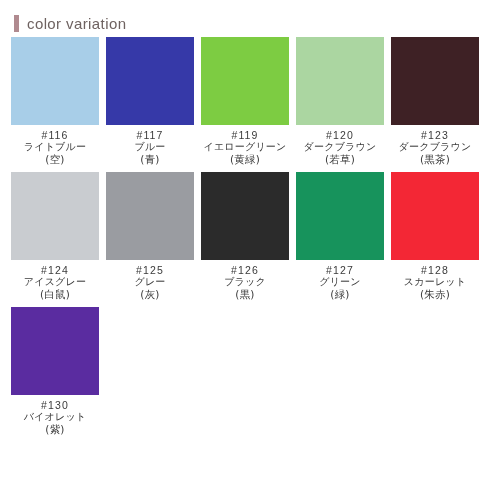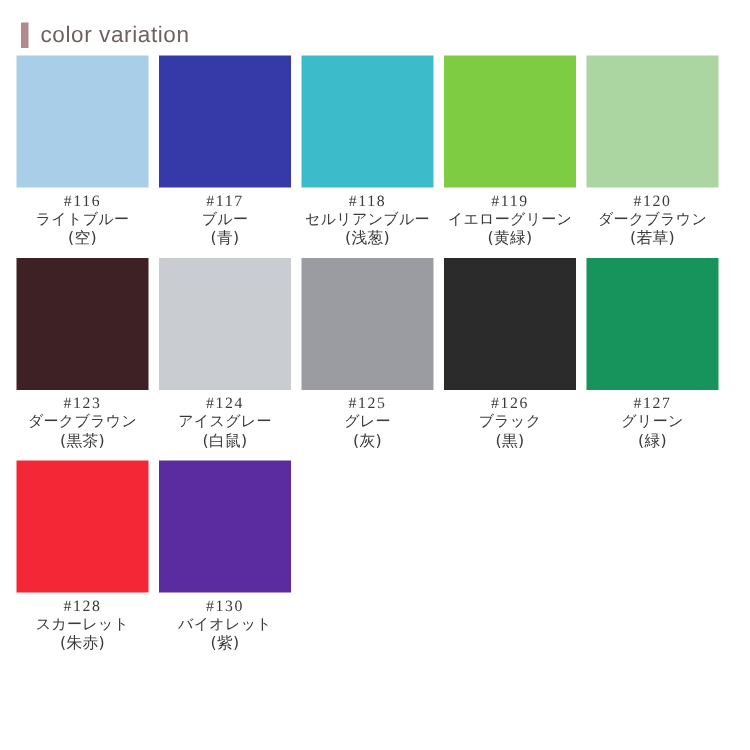--- a/index.html
+++ b/index.html
@@ -67,21 +67,21 @@
   .caption {
     text-align: center;
     line-height: 1.16;
     margin-top: 4px;
     color: #3a3a3a;
   }
   .code {
     display: block;
     font-size: 10.5px;
     letter-spacing: 1.1px;
-    font-family: Liberation Serif, serif;
+    font-family: Liberation Sans, sans-serif;
     white-space: nowrap;
   }
   .name {
     display: block;
     font-size: 10px;
     letter-spacing: 0.2px;
     font-family: Liberation Sans, sans-serif;
     white-space: nowrap;
   }
   .alt {
@@ -115,28 +115,20 @@
 
     <div class="cell">
       <div class="swatch" style="background: rgb(54, 57, 168);"></div>
       <div class="caption">
         <span class="code">#117</span>
         <span class="name">ブルー</span>
         <span class="alt">(青)</span>
       </div>
     </div>
 
-    <div class="cell">
-      <div class="swatch" style="background: rgb(60, 188, 203);"></div>
-      <div class="caption">
-        <span class="code">#118</span>
-        <span class="name">セルリアンブルー</span>
-        <span class="alt">(浅葱)</span>
-      </div>
-    </div>
 
     <div class="cell">
       <div class="swatch" style="background: rgb(125, 204, 66);"></div>
       <div class="caption">
         <span class="code">#119</span>
         <span class="name">イエローグリーン</span>
         <span class="alt">(黄緑)</span>
       </div>
     </div>
 

